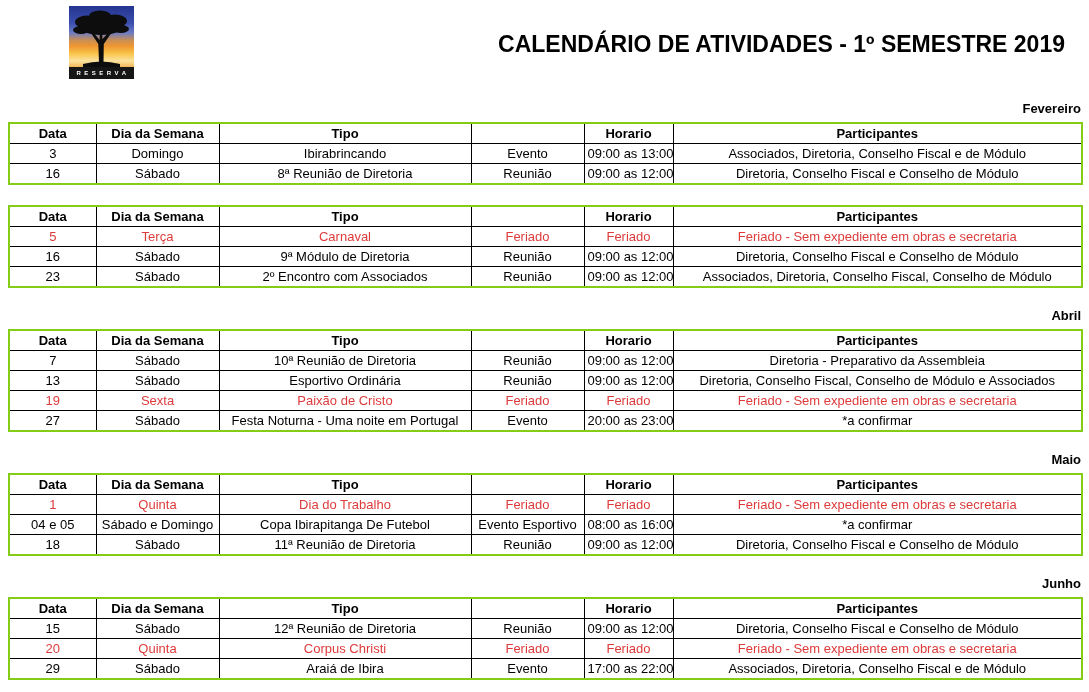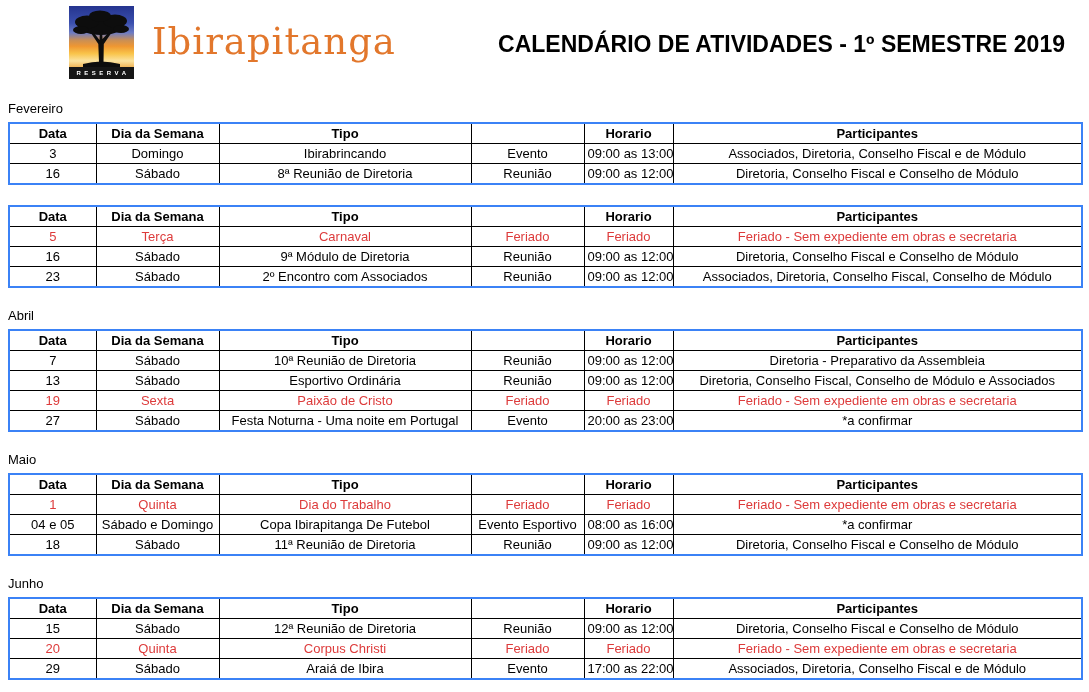--- a/index.html
+++ b/index.html
@@ -42,26 +42,26 @@
   .title {
     position: absolute; right: 24px; top: 31px;
     font-size: 23px; font-weight: bold; letter-spacing: 0px;
     white-space: nowrap;
   }
 
   
   .content { margin-left: 8px; width: 1073px; }
   .month-section + .month-section { margin-top: 20px; }
   .month-label {
-    text-align: left; font-weight: normal; font-size: 13px;
+    text-align: right; font-weight: bold; font-size: 13px;
     height: 16px; line-height: 16px; margin-bottom: 5px;
   }
   table.cal {
     border-collapse: collapse; table-layout: fixed;
-    width: 1073px; border: 2px solid #3b82f6;
+    width: 1073px; border: 2px solid #84cc16;
   }
   table.cal col.c0 { width: 87px; }
   table.cal col.c1 { width: 123px; }
   table.cal col.c2 { width: 252px; }
   table.cal col.c3 { width: 113px; }
   table.cal col.c4 { width: 89px; }
   table.cal col.c5 { width: 409px; }
   table.cal th, table.cal td {
     border: 1px solid #000;
     height: 19px; padding: 0 3px;
@@ -88,21 +88,20 @@
           <ellipse cx="31" cy="10" rx="11" ry="5.5"></ellipse>
           <ellipse cx="52" cy="23" rx="8" ry="4"></ellipse>
           <ellipse cx="12" cy="24" rx="8" ry="4"></ellipse>
           <path d="M30,56 L29.3,38 L22,27 L25,27 L30.5,34 L31,24 L33,24 L33.5,33 L40,26 L43,26 L34.8,38 L34.5,56 Z"></path>
           <path d="M14,58 Q32,53 51,58 L51,61 L14,61 Z"></path>
         </g>
       </svg>
     </div>
     <div class="logo-bar">RESERVA</div>
   </div>
-  <div class="brand">Ibirapitanga</div>
   <div class="title">CALENDÁRIO DE ATIVIDADES - 1º SEMESTRE 2019</div>
 </div>
 
 <div class="content">
   <div class="month-section">
     <div class="month-label">Fevereiro</div>
     <table class="cal">
       <colgroup>
         <col class="c0">
           <col class="c1">

